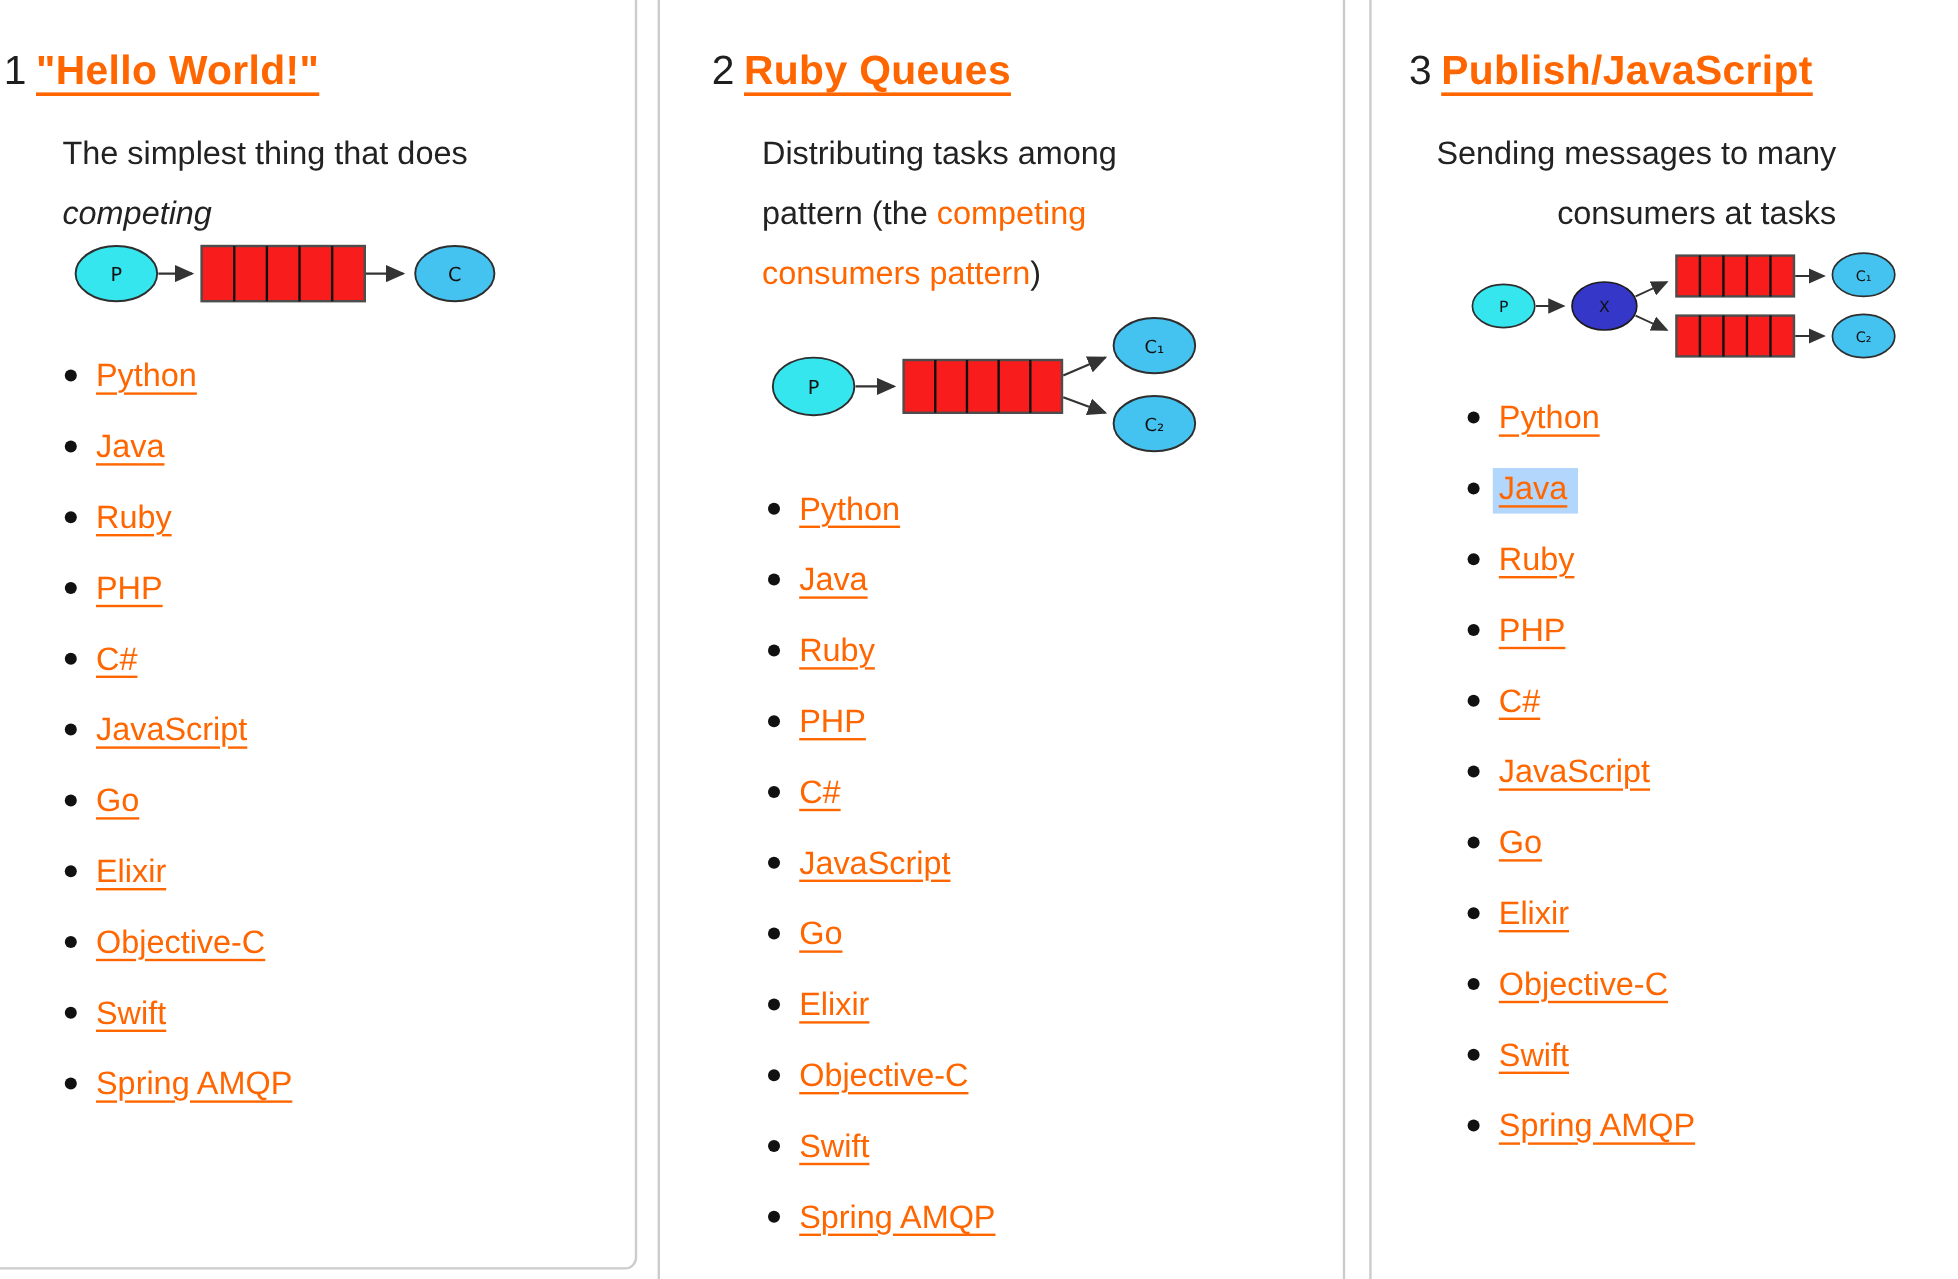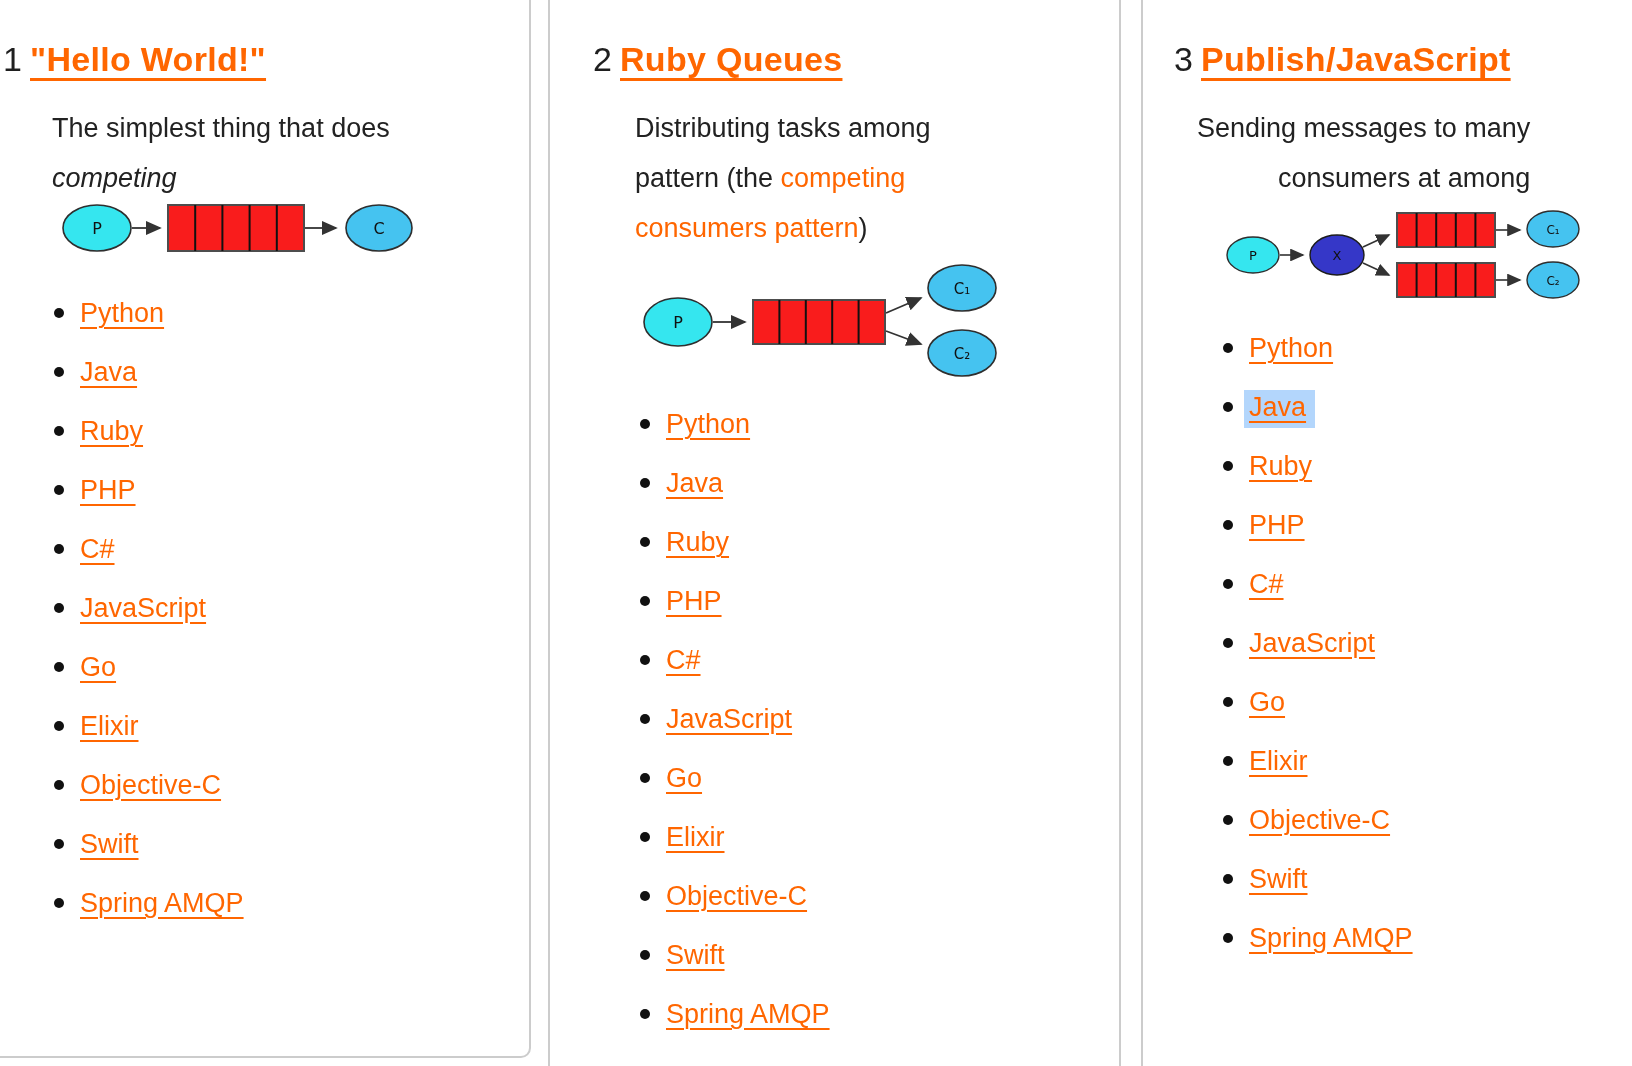--- a/index.html
+++ b/index.html
@@ -137,21 +137,21 @@
       <li><a>Spring AMQP</a></li>
     </ul>
   </div>
 
   <div class="card" id="card3">
     <div class="head">
       <span class="tut-num">3</span><a>Publish/JavaScript</a>
     </div>
     <p class="sub">
       <span>Sending messages to many</span><br>
-      <span>consumers at among</span>
+      <span>consumers at tasks</span>
     </p>
 
     <svg class="diagram" width="360" height="110" viewBox="0 0 360 110">
       <defs>
         <marker id="m3" markerWidth="9" markerHeight="8" refX="8" refY="4" orient="auto">
           <polygon points="0,0 9,4 0,8" fill="#333"></polygon>
         </marker>
       </defs>
       <line x1="58" y1="59" x2="81" y2="59" stroke="#333" stroke-width="1.6" marker-end="url(#m3)"></line>
       <line x1="141" y1="51" x2="167" y2="39" stroke="#333" stroke-width="1.6" marker-end="url(#m3)"></line>

